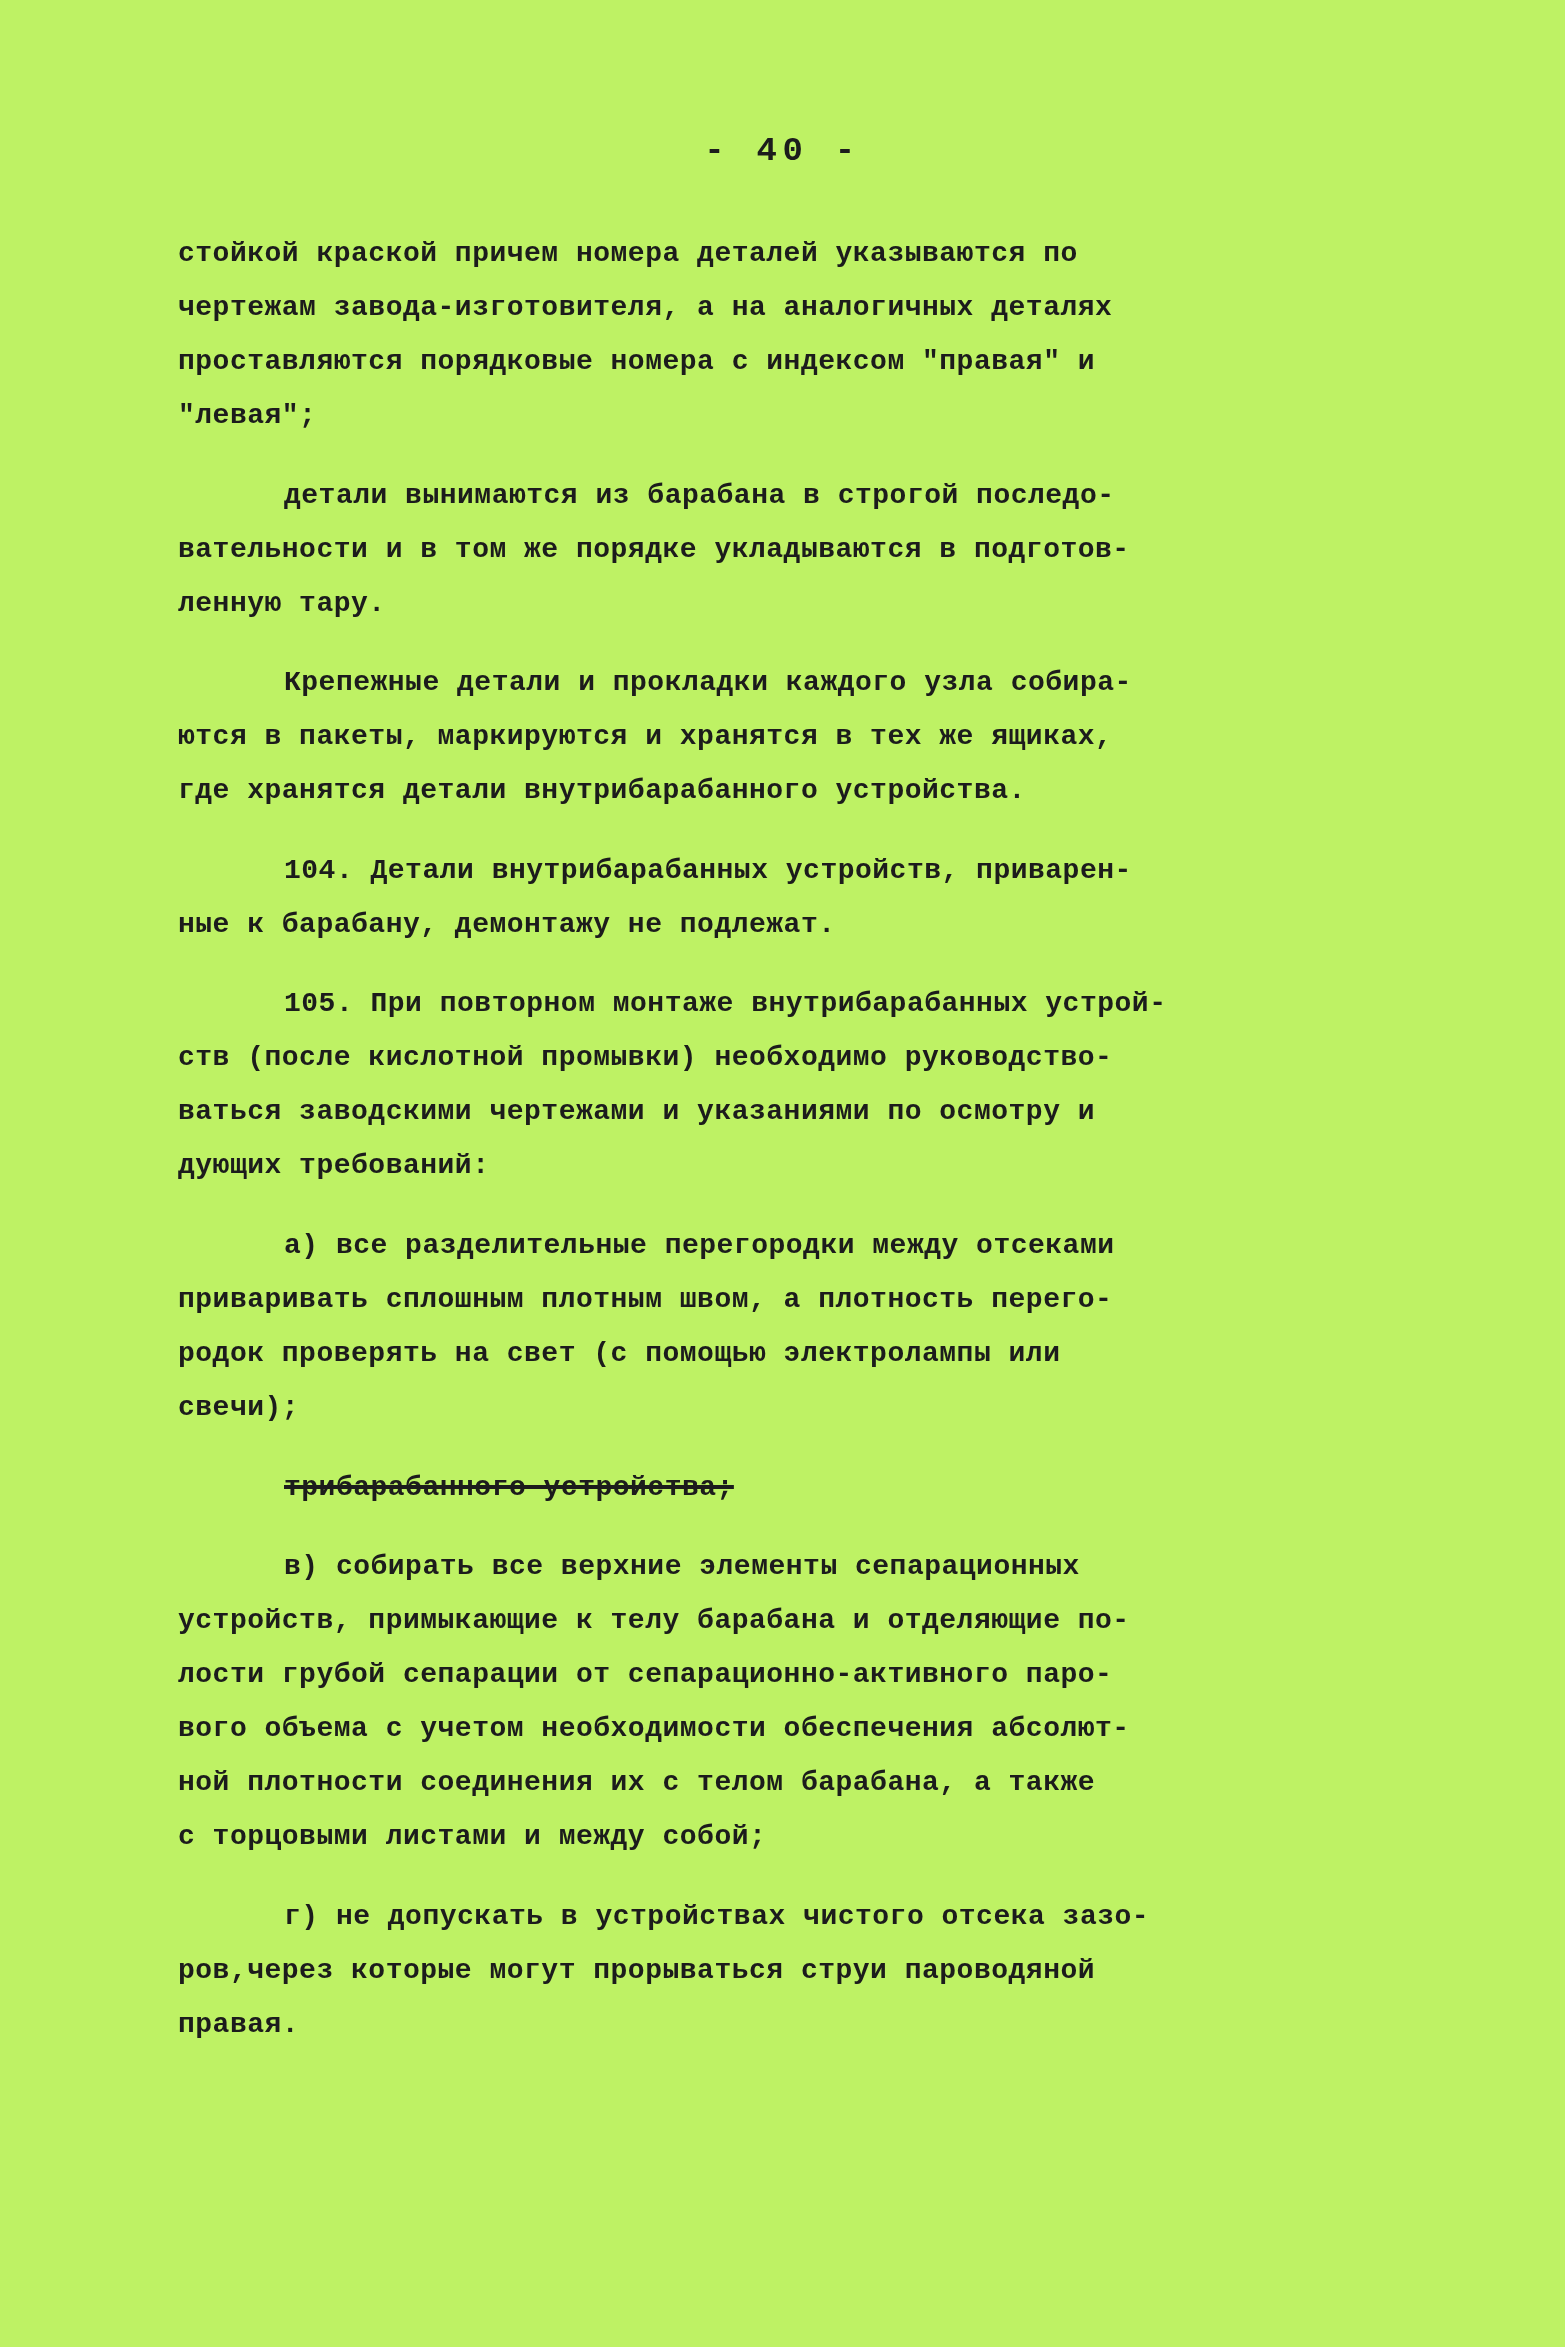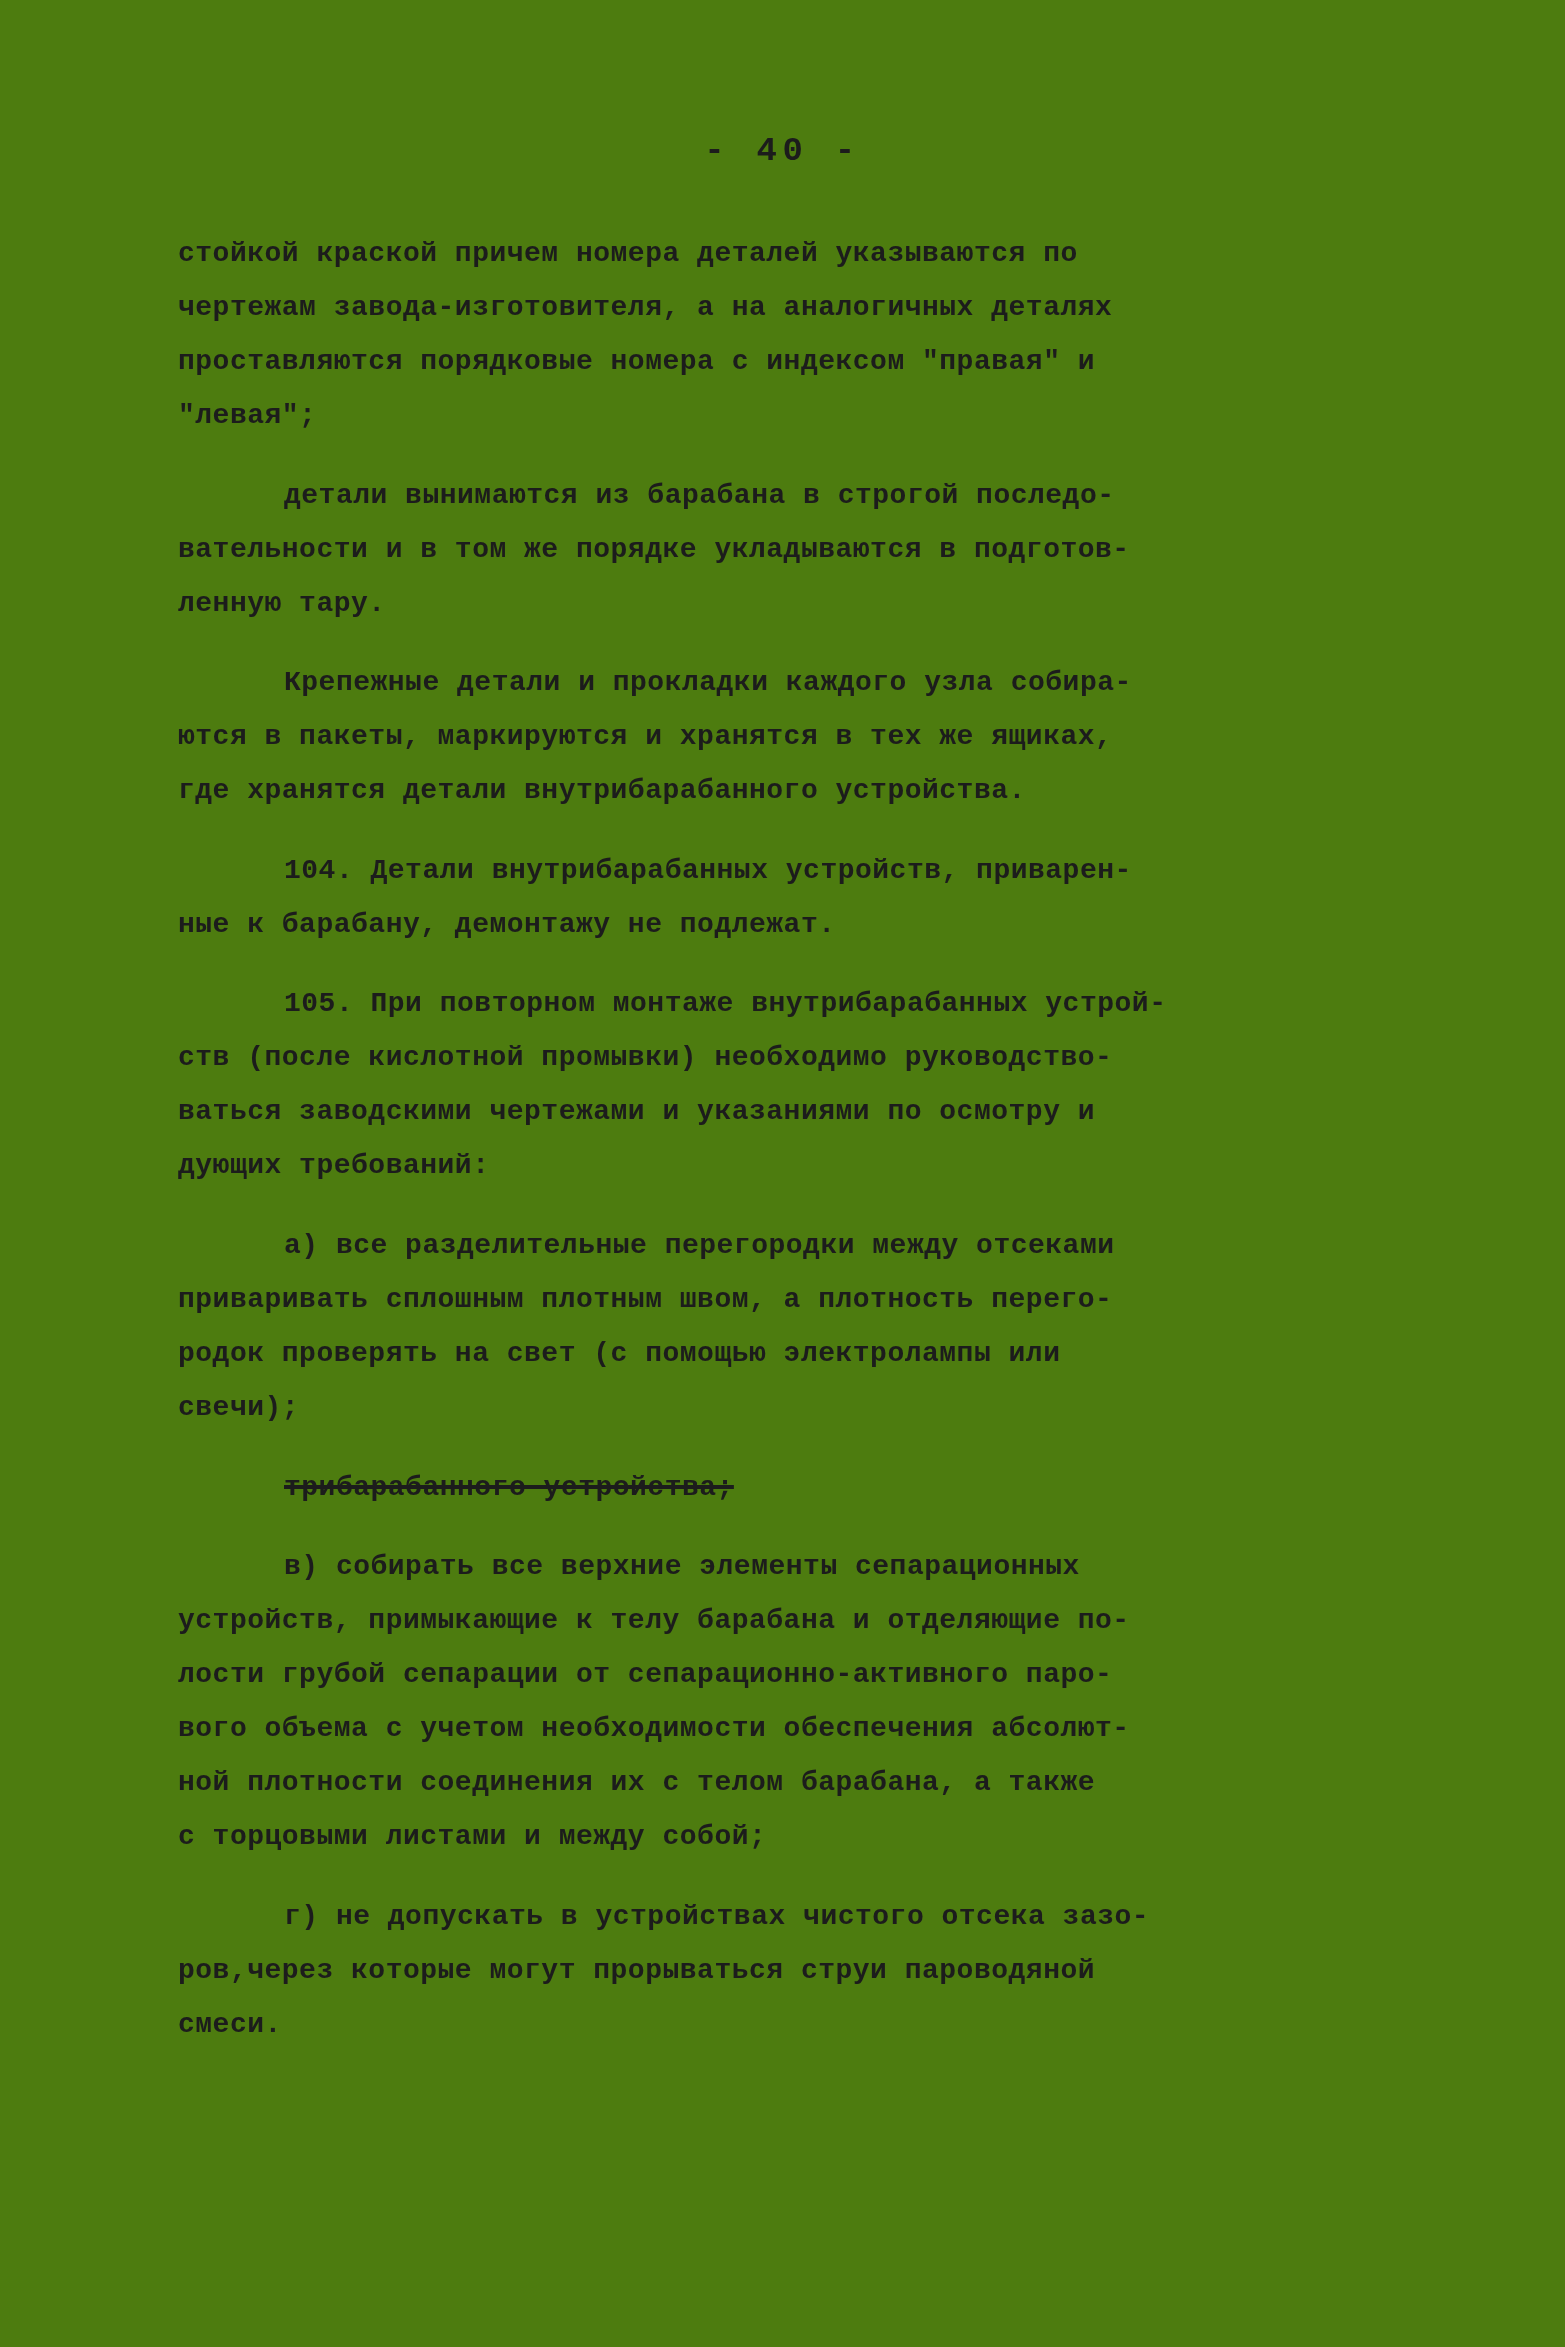--- a/index.html
+++ b/index.html
@@ -5,21 +5,21 @@
   html, body {
     margin: 0;
     padding: 0;
     background: #e8e8e6;
   }
   .scan-page {
     position: relative;
     width: 1565px;
     height: 2348px;
     margin: 0 auto;
-    background: #4d7c0f;
+    background: #bef264;
     color: #1c1c1c;
     font-family: "Liberation Mono", "DejaVu Sans Mono", monospace;
     font-weight: 700;
     overflow: hidden;
   }
   .page-number {
     padding-top: 132px;
     text-align: center;
     font-size: 34px;
     letter-spacing: 5.7px;
@@ -91,17 +91,17 @@
         <span class="line">в) собирать все верхние элементы сепарационных</span>
         <span class="line">устройств, примыкающие к телу барабана и отделяющие по-</span>
         <span class="line">лости грубой сепарации от сепарационно-активного паро-</span>
         <span class="line">вого объема с учетом необходимости обеспечения абсолют-</span>
         <span class="line">ной плотности соединения их с телом барабана, а также</span>
         <span class="line">с торцовыми листами и между собой;</span>
       </p>
       <p class="paragraph indent">
         <span class="line">г) не допускать в устройствах чистого отсека зазо-</span>
         <span class="line">ров,через которые могут прорываться струи пароводяной</span>
-        <span class="line">смеси.</span>
+        <span class="line">правая.</span>
       </p>
     </div>
 </div>
 
 
 </body></html>

